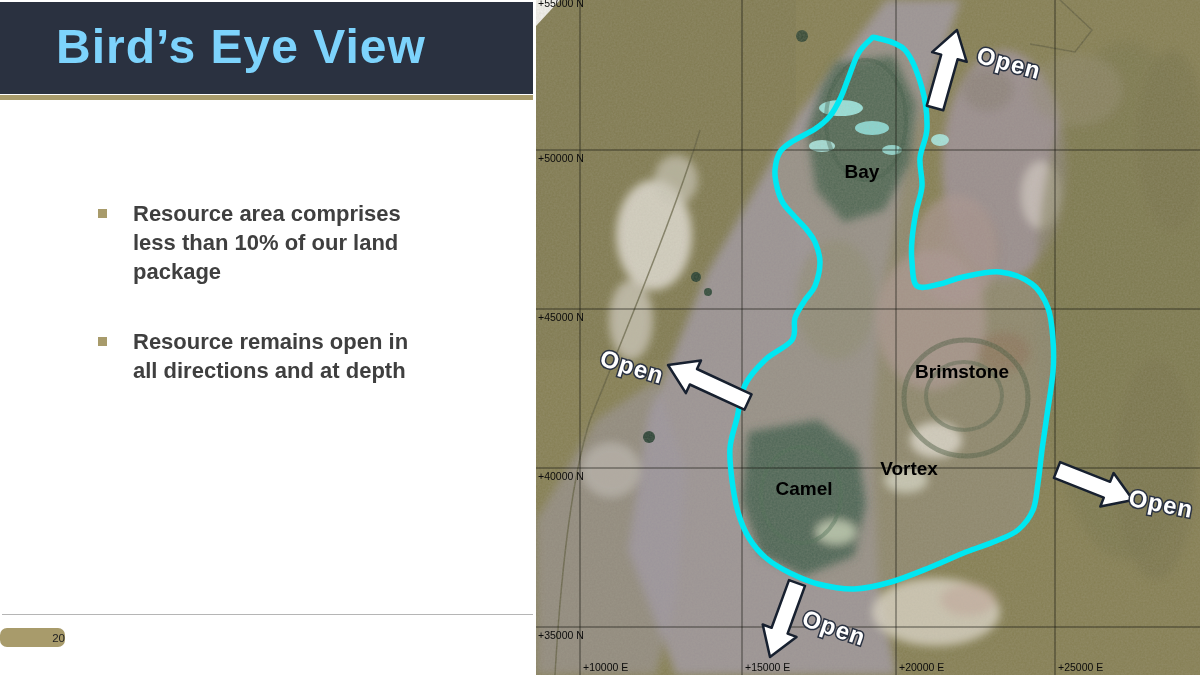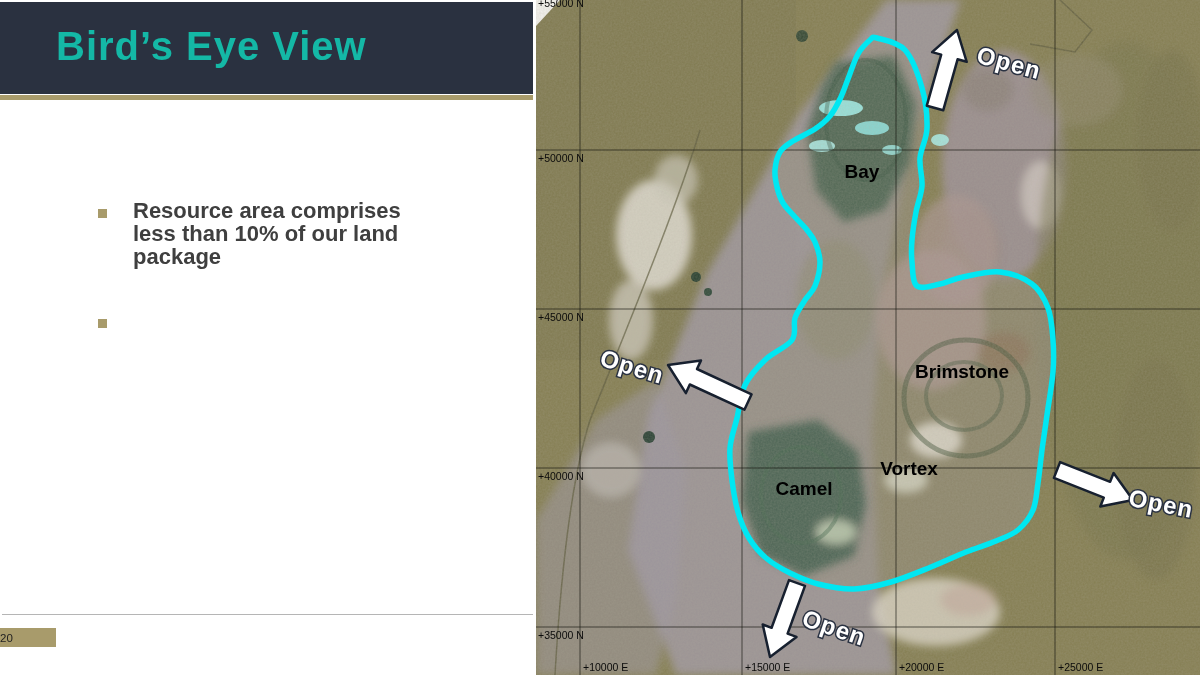--- a/index.html
+++ b/index.html
@@ -3,34 +3,34 @@
 <meta charset="utf-8">
 <style>
   html,body{margin:0;padding:0;}
   body{width:1200px;height:675px;position:relative;background:#ffffff;
        font-family:"Liberation Sans",sans-serif;overflow:hidden;}
   .slide{position:absolute;inset:0;background:#ffffff;}
 
   
   .title-bar{position:absolute;left:0;top:2px;width:533px;height:92px;
              background:var(--navy,#2a3140);display:flex;align-items:center;}
-  .title-bar h1{margin:0 0 4px 56px;font-size:40px;font-weight:900;color:#14b8a6;
+  .title-bar h1{margin:0 0 4px 56px;font-size:48px;font-weight:900;color:#7dd3fc;
                 letter-spacing:1px;}
   .title-underline{position:absolute;left:0;top:95px;width:533px;height:5px;
                    background:var(--tan,#a89b6b);}
   .bullets{position:absolute;left:98px;top:199px;width:372px;margin:0;padding:0;list-style:none;}
   .bullets li{position:relative;padding-left:35px;margin:0 0 41px 0;
-              font-size:22px;font-weight:bold;color:var(--bodytext,#3f3f3f);line-height:23px;}
+              font-size:22px;font-weight:bold;color:var(--bodytext,#3f3f3f);line-height:29px;}
   .bullets .marker{position:absolute;left:0;top:10px;width:9px;height:9px;
                    background:var(--tan,#a89b6b);}
   .bullets .btxt{white-space:pre-line;}
   .footer-line{position:absolute;left:2px;top:614px;width:531px;height:1px;background:#b5b5b5;}
-  .page-box{position:absolute;left:0;top:628px;width:56px;height:19px;background:var(--tan,#a89b6b);
-            display:flex;align-items:center;justify-content:flex-start;
-            font-size:11.5px;color:#222222;}
+  .page-box{position:absolute;left:0;top:628px;width:65px;height:19px;background:var(--tan,#a89b6b);
+            display:flex;align-items:center;justify-content:flex-end;
+            font-size:11.5px;color:#222222;border-radius:7px;}
 
   
   .map-panel{position:absolute;left:536px;top:0;width:727px;height:675px;background:#857e52;}
   .map-panel svg{display:block;}
   .gridline{stroke:#15150f;stroke-width:1;opacity:.65;}
   .coord{font:10.5px "Liberation Sans",sans-serif;fill:#0b0b0b;}
   .outline{fill:none;stroke:var(--cyan,#00e7f2);stroke-width:5.5;
            stroke-linejoin:round;stroke-linecap:round;}
   .arealabel{font:bold 19px "Liberation Sans",sans-serif;fill:#000000;text-anchor:middle;}
   .arrow{fill:#ffffff;stroke:#17202f;stroke-width:2.5;stroke-linejoin:round;}
@@ -50,20 +50,22 @@
 
   <ul class="bullets">
     <li>
       <span class="marker"></span>
       <span class="btxt">Resource area comprises
 less than 10% of our land
 package</span>
     </li>
     <li>
       <span class="marker"></span>
+      <span class="btxt">Resource remains open in
+all directions and at depth</span>
     </li>
   </ul>
 
   <div class="footer-line"></div>
   <div class="page-box">
     <span>20</span>
   </div>
 
   <div class="map-panel">
     <svg id="map-svg" width="664" height="675" viewBox="0 0 664 675">

